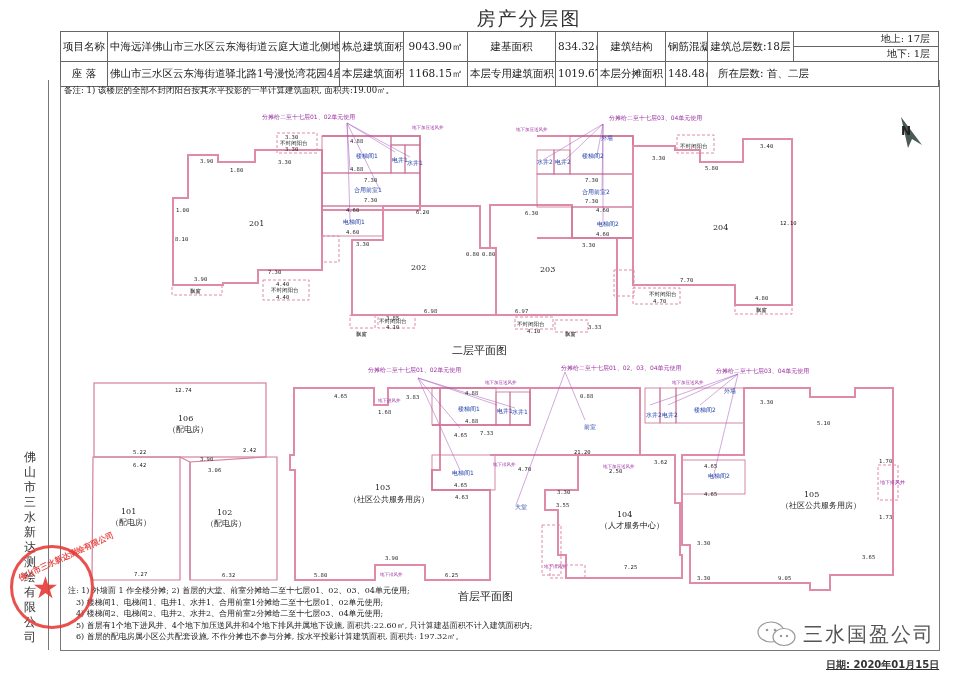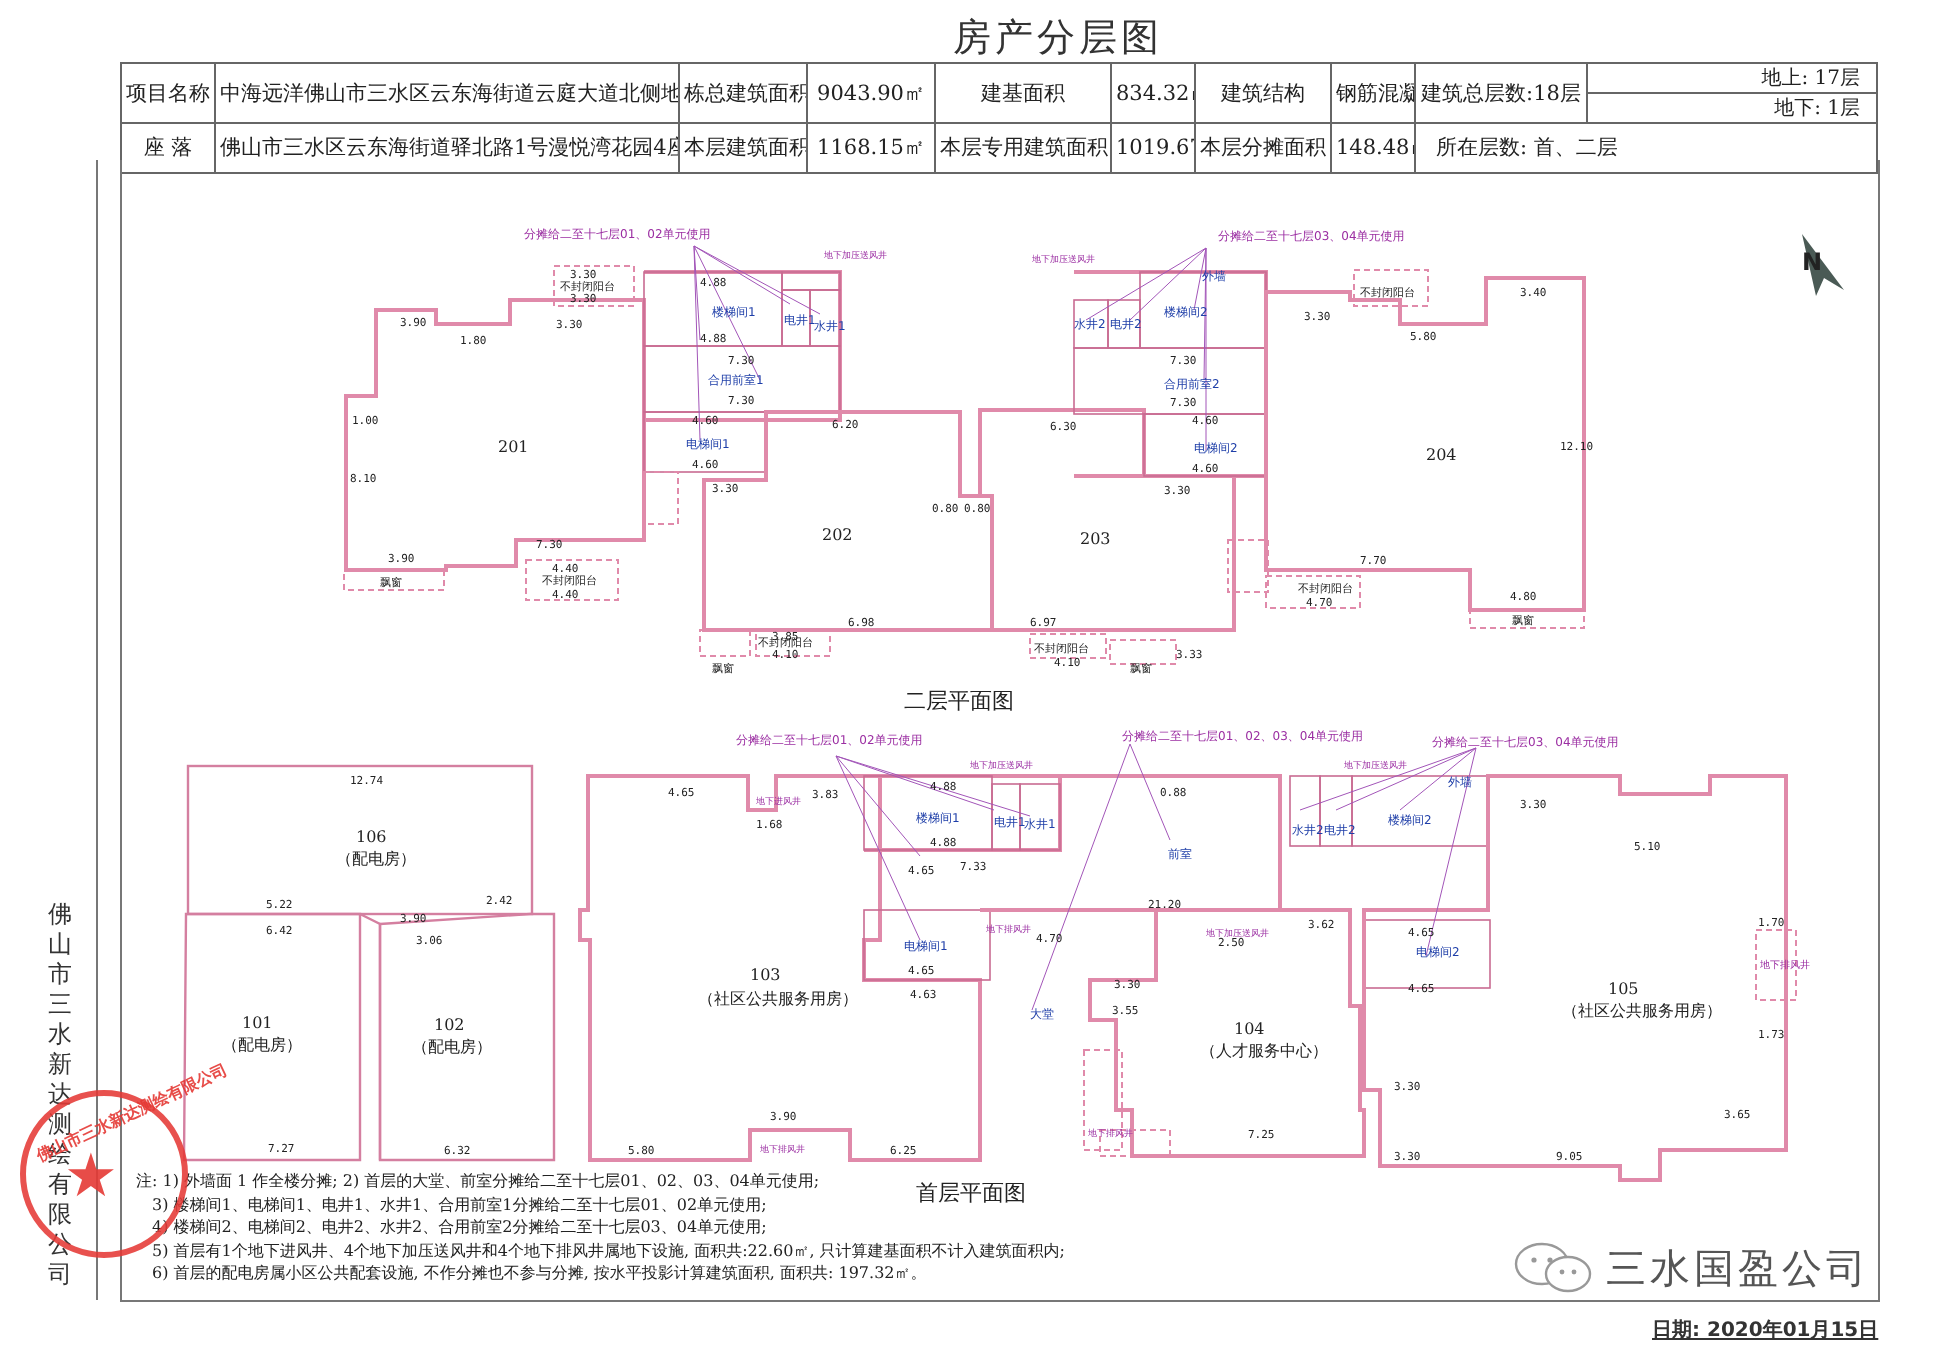--- a/index.html
+++ b/index.html
@@ -93,20 +93,21 @@
     <td>148.48㎡</td>
     <td colspan="2" class="left">所在层数: 首、二层</td>
   </tr>
 </tbody>
   </table>
 
 <div class="abs frame"></div>
 <div class="abs sidebar-line"></div>
 
 <div class="abs notes-top">
+  <div>备注: 1) 该楼层的全部不封闭阳台按其水平投影的一半计算建筑面积, 面积共:19.00㎡。</div>
 </div>
 
 <svg class="abs north" width="30" height="36">
   <polygon points="3,2 24,30 14,24 10,33" fill="#4a5a55"></polygon>
 </svg>
 <div class="abs north-letter">N</div>
 
 <div class="plan" style="left:0;top:0;">
 <svg width="978" height="680" style="position:absolute;left:0;top:0;">
 

